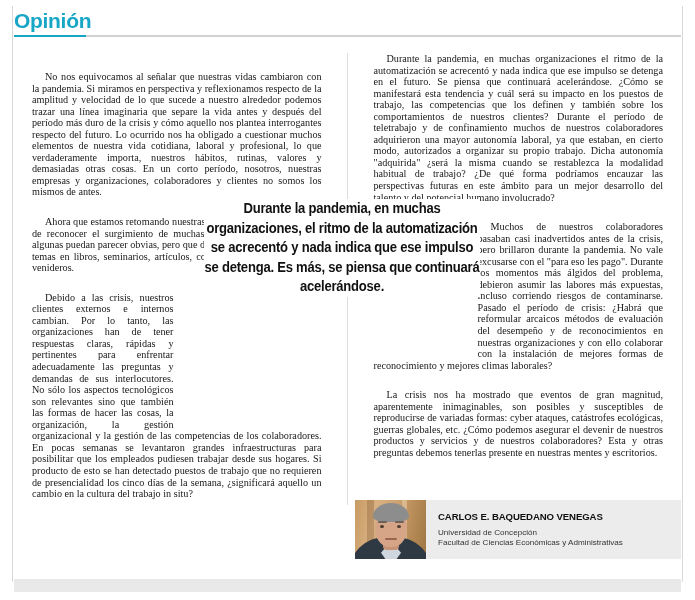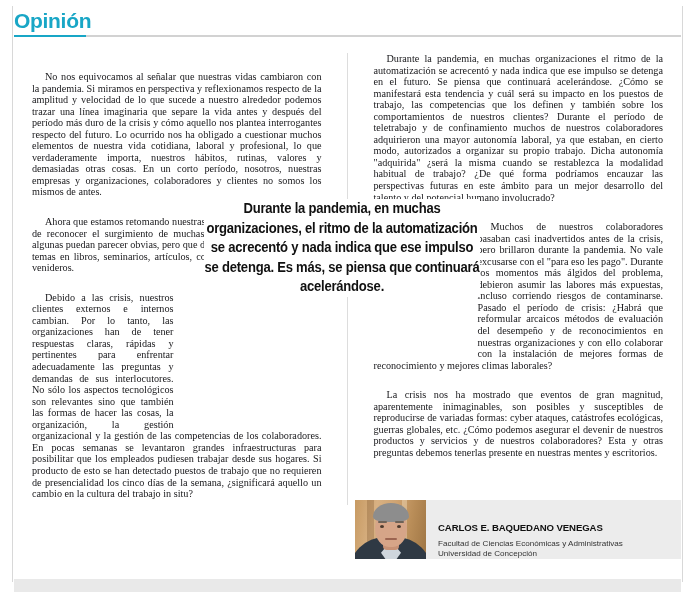--- a/index.html
+++ b/index.html
@@ -256,21 +256,21 @@
     position: absolute;
     left: 30px;
     top: 38px;
     width: 12px;
     height: 2px;
     background: #9c6450;
     border-radius: 2px;
   }
 
   .byline-text {
-    padding: 22px 0 0 12px;
+    padding: 11px 0 0 12px;
     flex: 1 1 auto;
   }
   .byline-name {
     font-family: "Liberation Sans", "DejaVu Sans", sans-serif;
     font-weight: bold;
     font-size: 9.6px;
     letter-spacing: -0.1px;
     color: #111111;
     margin-bottom: 6px;
   }
@@ -337,22 +337,22 @@
         <div class="ph-hair"></div>
         <div class="ph-brow-l"></div>
         <div class="ph-brow-r"></div>
         <div class="ph-eye-l"></div>
         <div class="ph-eye-r"></div>
         <div class="ph-mouth"></div>
       </div>
       <div class="byline-text">
         <div class="byline-name">CARLOS E. BAQUEDANO VENEGAS</div>
         <div class="byline-aff">
+          <div>Universidad de Concepción</div>
           <div>Facultad de Ciencias Económicas y Administrativas</div>
-          <div>Universidad de Concepción</div>
         </div>
       </div>
     </div>
 
   </div>
 
   <div class="footer-bar"></div>
 </div>
 
 </body></html>

